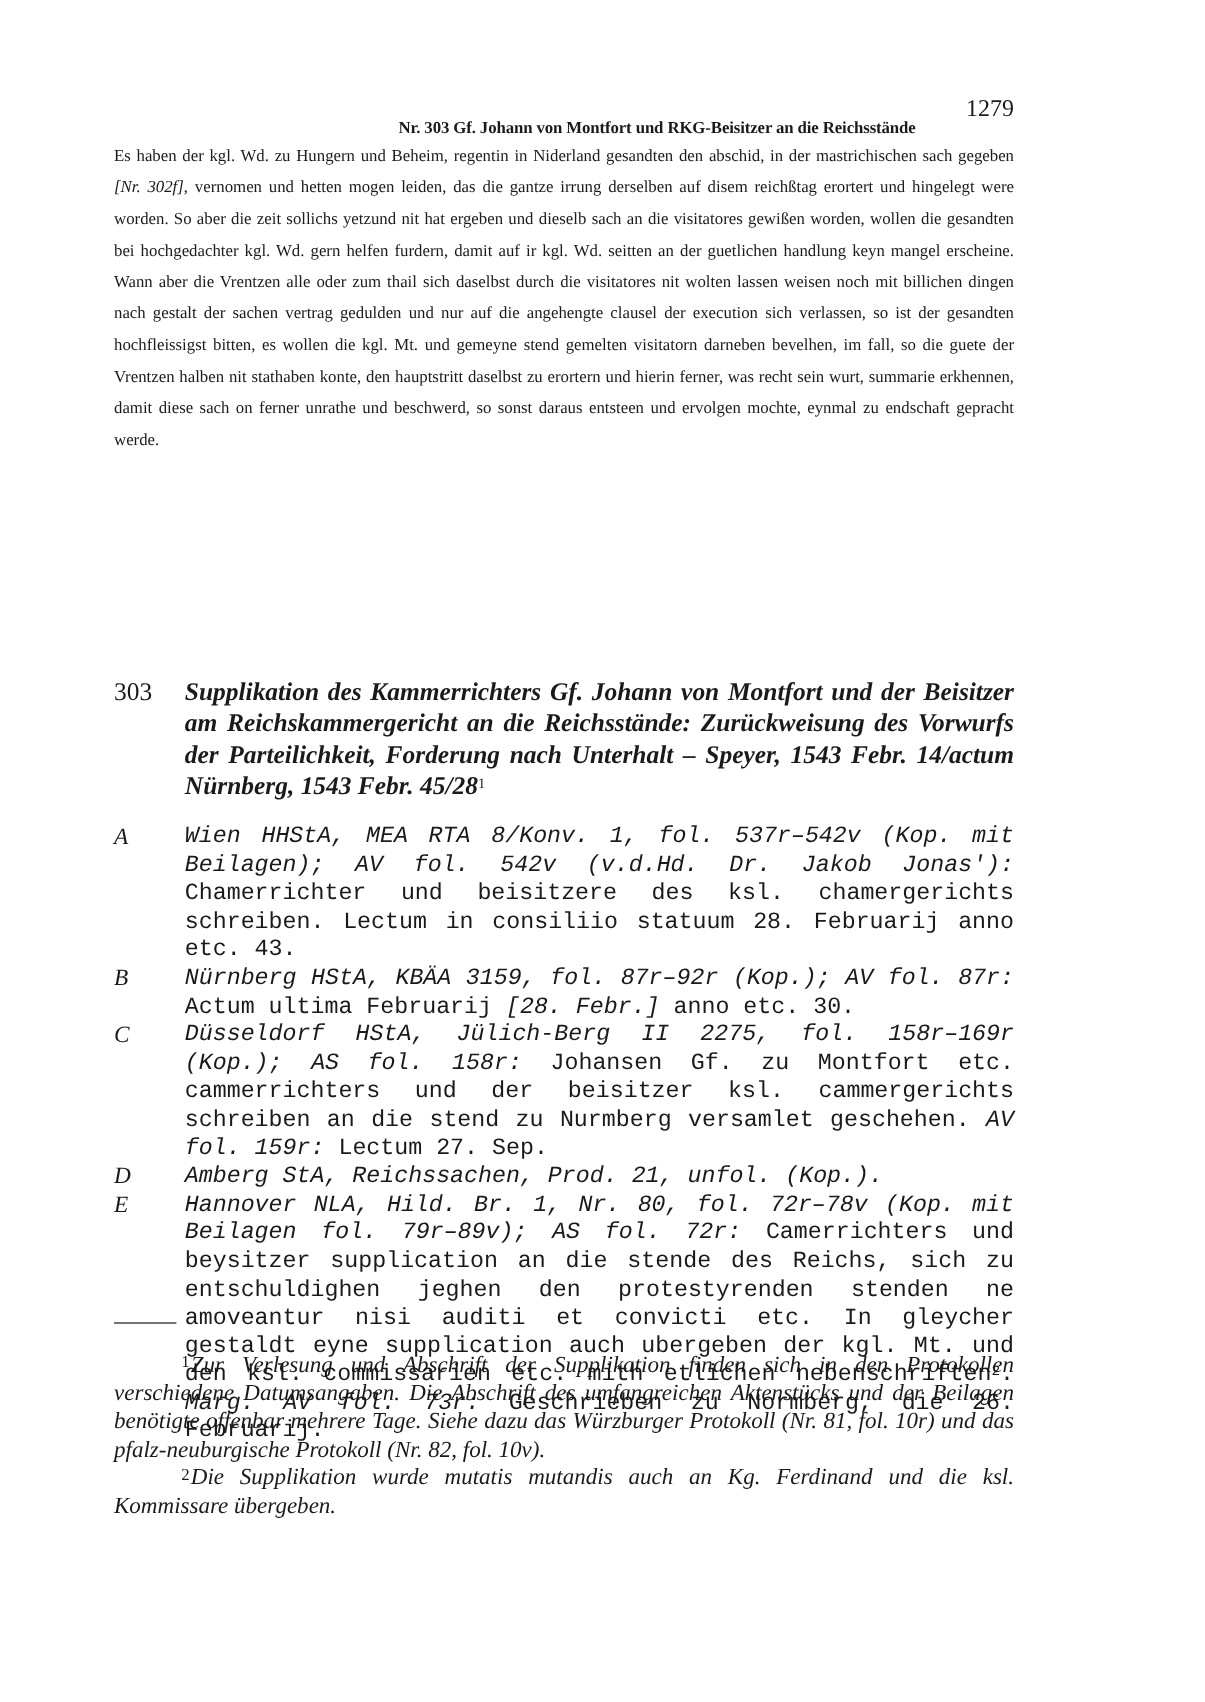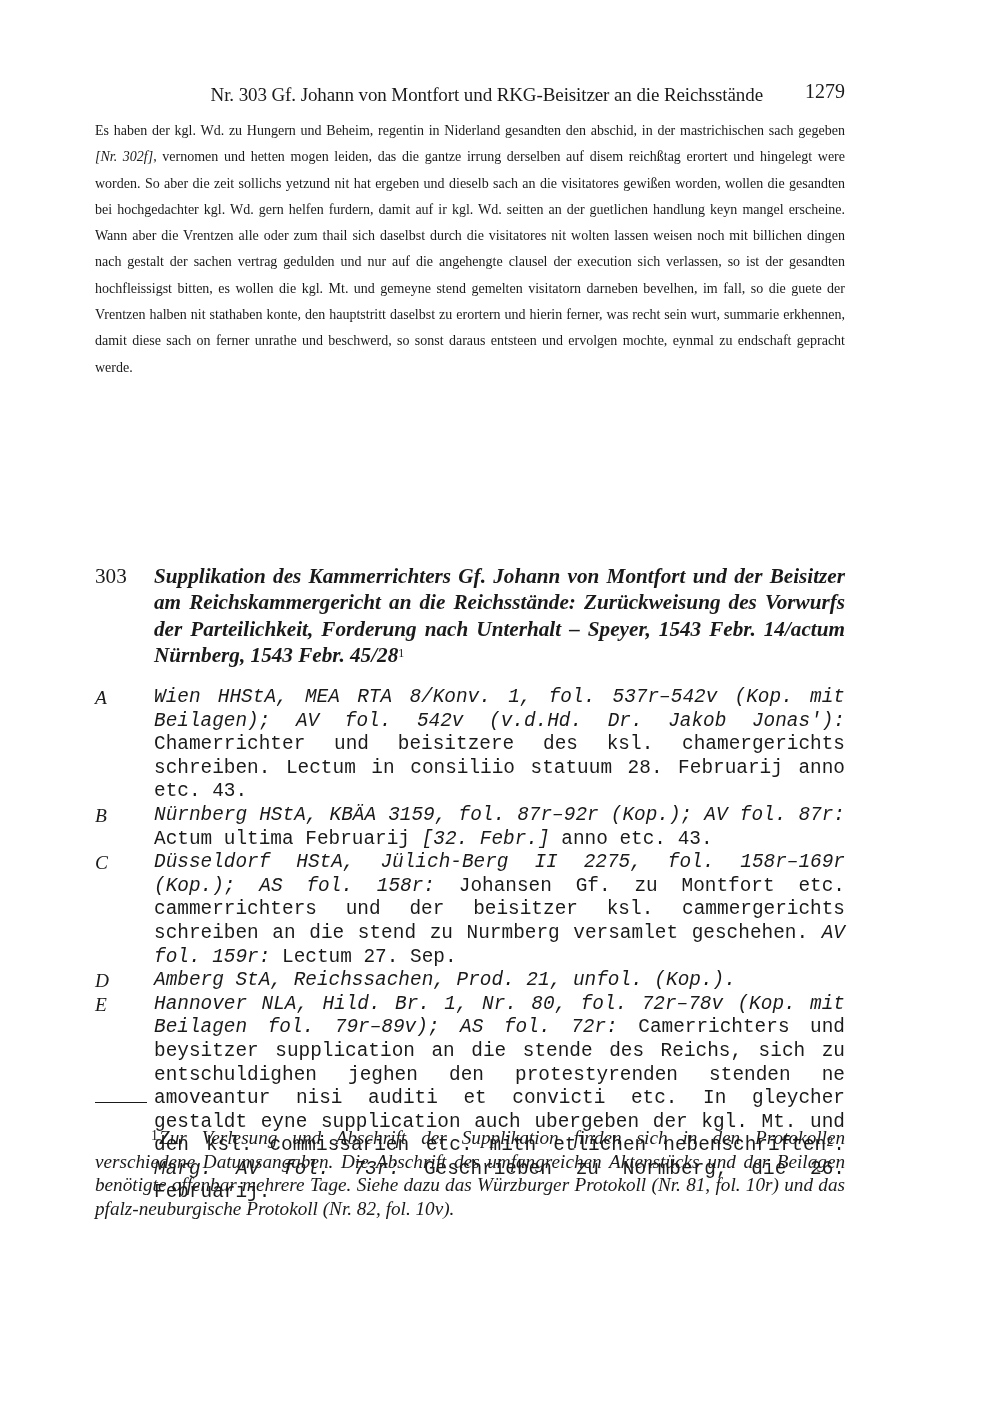--- a/index.html
+++ b/index.html
@@ -1,20 +1,20 @@
 <!DOCTYPE html>
 <html><head>
 <meta charset="utf-8">
 <style>
   html, body { margin: 0; padding: 0; background: #ffffff; }
   body { width: 1004px; height: 1418px; position: relative; overflow: hidden;
          font-family: "Liberation Serif", "DejaVu Serif", serif; color: #1a1a1a; }
   .page { position: absolute; left: 95px; top: 0; width: 750px; }
   .header { position: absolute; top: 80px; left: 0; width: 750px; height: 28px; }
-  .header .running { position: absolute; right: 82px; top: 4px; font-size: 19px; letter-spacing: -0.1px; }
+  .header .running { position: absolute; right: 82px; top: 20px; font-size: 14px; letter-spacing: -0.1px; font-weight: bold; }
   .header .pageno { position: absolute; right: 0; top: 0; font-size: 20px; }
   .body-text { position: absolute; top: 118px; left: 0; width: 750px; font-size: 14px;
                line-height: 26.3px; text-align: justify; hyphens: manual; }
   .body-text p { margin: 0; }
   .doc-heading { position: absolute; top: 563px; left: 0; width: 750px; font-size: 21.2px; line-height: 26.3px; }
   .doc-heading .num { position: absolute; left: 0; top: 0; font-weight: normal; }
   .doc-heading .title { margin-left: 59px; font-style: italic; font-weight: bold; text-align: justify; }
   .doc-heading sup { font-size: 12px; font-weight: normal; font-style: normal; vertical-align: top; position: relative; top: -2px; }
   .sources { position: absolute; top: 686px; left: 0; width: 750px; font-size: 19.4px; line-height: 23.6px; }
   .source { position: relative; margin-bottom: 0; }
@@ -48,21 +48,21 @@
     <div class="title"><span>Supplikation des Kammerrichters Gf. Johann von Montfort und der Beisitzer am Reichskammergericht an die Reichsstände: Zurückweisung des Vorwurfs der Parteilichkeit, Forderung nach Unterhalt – Speyer, 1543 Febr. 14/actum Nürnberg, 1543 Febr. 45/28</span><sup>1</sup></div>
   </div>
 
   <div class="sources">
     <div class="source">
       <span class="siglum">A</span>
       <div class="text"><i>Wien HHStA, MEA RTA 8/Konv. 1, fol. 537r–542v (Kop. mit Beilagen); AV fol. 542v (v.d.Hd. Dr. Jakob Jonas'):</i><span> Chamerrichter und beisitzere des ksl. chamergerichts schreiben. Lectum in consiliio statuum 28. Februarij anno etc. 43.</span></div>
     </div>
     <div class="source">
       <span class="siglum">B</span>
-      <div class="text"><i>Nürnberg HStA, KBÄA 3159, fol. 87r–92r (Kop.); AV fol. 87r:</i><span> Actum ultima Februarij </span><i>[32. Febr.]</i><span> anno etc. 43.</span></div>
+      <div class="text"><i>Nürnberg HStA, KBÄA 3159, fol. 87r–92r (Kop.); AV fol. 87r:</i><span> Actum ultima Februarij </span><i>[28. Febr.]</i><span> anno etc. 30.</span></div>
     </div>
     <div class="source">
       <span class="siglum">C</span>
       <div class="text"><i>Düsseldorf HStA, Jülich-Berg II 2275, fol. 158r–169r (Kop.); AS fol. 158r:</i><span> Johansen Gf. zu Montfort etc. cammerrichters und der beisitzer ksl. cammergerichts schreiben an die stend zu Nurmberg versamlet geschehen. </span><i>AV fol. 159r:</i><span> Lectum 27. Sep.</span></div>
     </div>
     <div class="source">
       <span class="siglum">D</span>
       <div class="text"><i>Amberg StA, Reichssachen, Prod. 21, unfol. (Kop.).</i></div>
     </div>
     <div class="source">
@@ -70,15 +70,18 @@
       <div class="text"><i>Hannover NLA, Hild. Br. 1, Nr. 80, fol. 72r–78v (Kop. mit Beilagen fol. 79r–89v); AS fol. 72r:</i><span> Camerrichters und beysitzer supplication an die stende des Reichs, sich zu entschuldighen jeghen den protestyrenden stenden ne amoveantur nisi auditi et convicti etc. In gleycher gestaldt eyne supplication auch ubergeben der kgl. Mt. und den ksl. commissarien etc. mith etlichen nebenschriften</span><sup>2</sup><span>. </span><i>Marg. AV fol. 73r:</i><span> Geschrieben zu Normberg, die 26. Februarij.</span></div>
     </div>
   </div>
 
   <div class="fn-rule"></div>
 
   <div class="footnotes">
     <div class="footnote">
       <span class="fnum">1</span><span>Zur Verlesung und Abschrift der Supplikation finden sich in den Protokollen verschiedene Datumsangaben. Die Abschrift des umfangreichen Aktenstücks und der Beilagen benötigte offenbar mehrere Tage. Siehe dazu das Würzburger Protokoll (Nr. 81, fol. 10r) und das pfalz-neuburgische Protokoll (Nr. 82, fol. 10v).</span>
     </div>
+    <div class="footnote">
+      <span class="fnum">2</span><span>Die Supplikation wurde mutatis mutandis auch an Kg. Ferdinand und die ksl. Kommissare übergeben.</span>
+    </div>
   </div>
 
 </div>
 
 </body></html>

